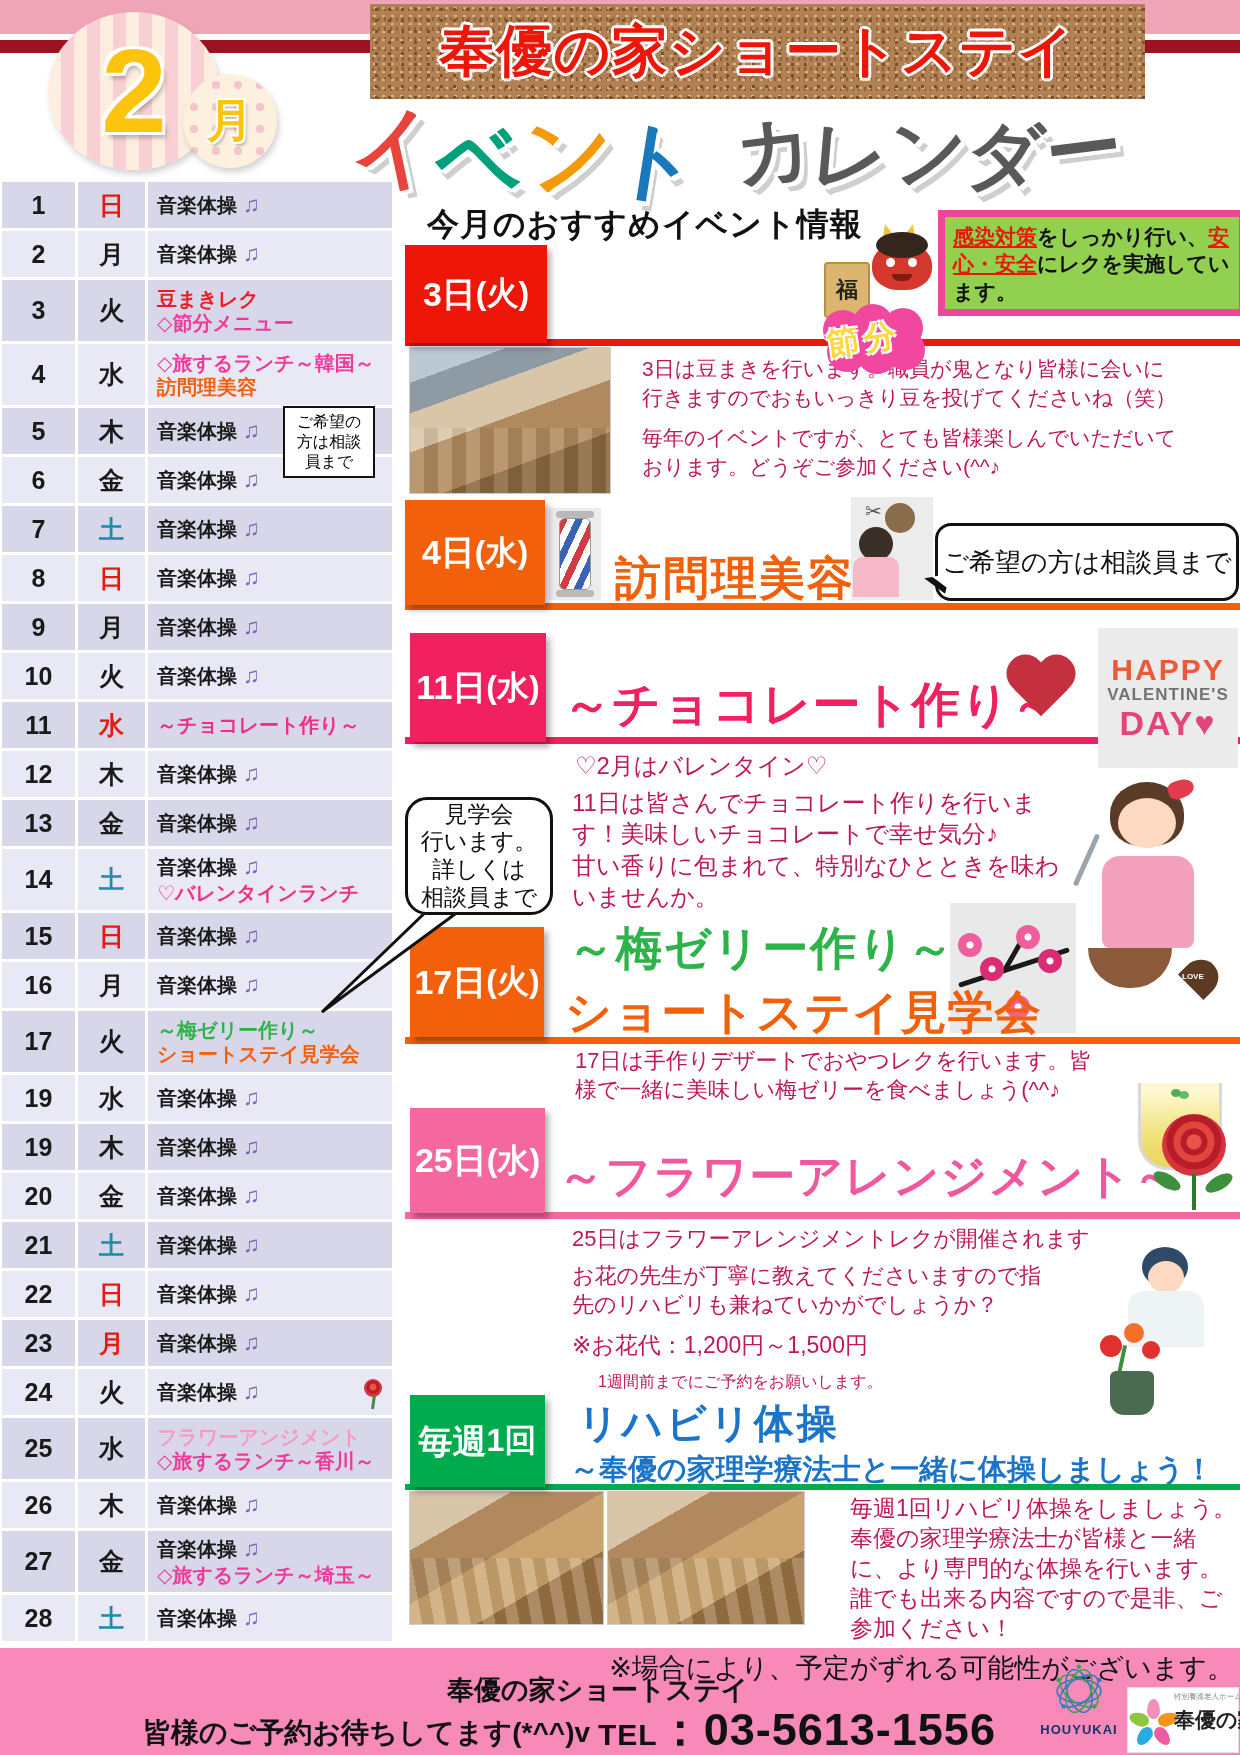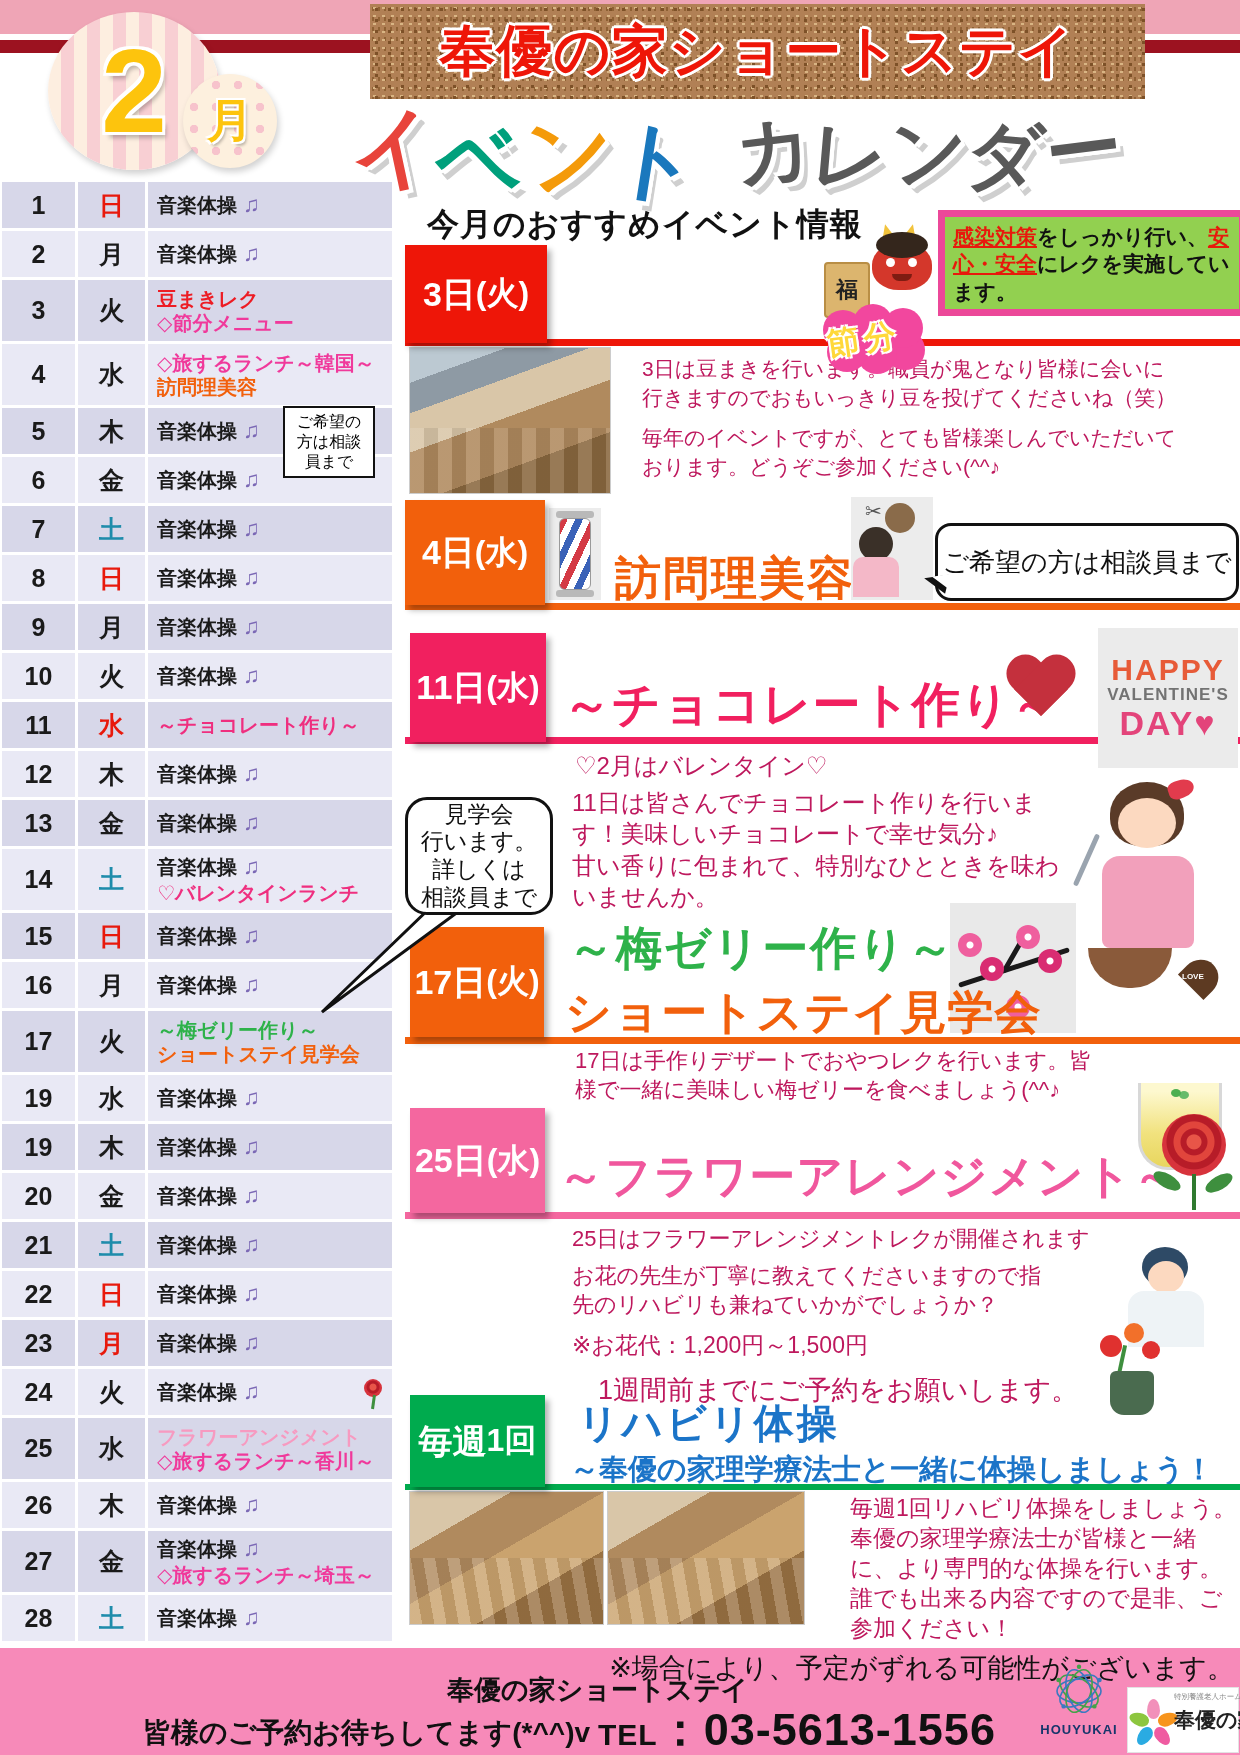--- a/index.html
+++ b/index.html
@@ -164,21 +164,21 @@
   .rose{left:1152px;top:1112px;width:86px;height:100px;}
   .rose .bloom{position:absolute;left:10px;top:2px;width:64px;height:62px;border-radius:50%;
     background:radial-gradient(circle at 50% 45%,#e85548 0 7px,#b71c28 8px 13px,#e1453c 14px 20px,#b71c28 21px 27px,#d7333c 28px 34px);}
   .rose .leaf{position:absolute;width:30px;height:14px;background:#3e8f3e;border-radius:50%;}
   .rose .lf1{left:0;top:62px;transform:rotate(30deg);} .rose .lf2{left:52px;top:64px;transform:rotate(-30deg);}
   .rose .stem{position:absolute;left:40px;top:62px;width:4px;height:36px;background:#2f7a2f;}
   .s25-line{left:405px;top:1212px;width:835px;background:#f4679f;}
   .s25-p1{left:572px;top:1224px;font-size:22px;}
   .s25-p2{left:572px;top:1262px;width:490px;font-size:22px;line-height:1.3;}
   .s25-p3{left:572px;top:1330px;font-size:23px;}
-  .s25-p4{left:598px;top:1372px;font-size:27px;}
+  .s25-p4{left:598px;top:1372px;font-size:16px;}
   .flower-illust{left:1090px;top:1243px;width:148px;height:182px;background:#fff;}
   .fi-hair{position:absolute;left:52px;top:4px;width:46px;height:40px;background:#2e4a66;border-radius:50%;}
   .fi-face{position:absolute;left:58px;top:18px;width:36px;height:32px;background:#fcd9c0;border-radius:50%;}
   .fi-body{position:absolute;left:38px;top:48px;width:76px;height:56px;background:#eef3f6;border-radius:16px 16px 0 0;}
   .fi-vase{position:absolute;left:20px;top:128px;width:44px;height:44px;background:#4a6b4f;border-radius:6px 6px 14px 14px;}
   .fi-f1{position:absolute;left:10px;top:92px;width:22px;height:22px;border-radius:50%;background:#e0312f;}
   .fi-f2{position:absolute;left:34px;top:80px;width:20px;height:20px;border-radius:50%;background:#f2702a;}
   .fi-f3{position:absolute;left:52px;top:98px;width:18px;height:18px;border-radius:50%;background:#e0312f;}
   .fi-st{position:absolute;left:30px;top:102px;width:4px;height:30px;background:#3e8f3e;transform:rotate(12deg);}
 

